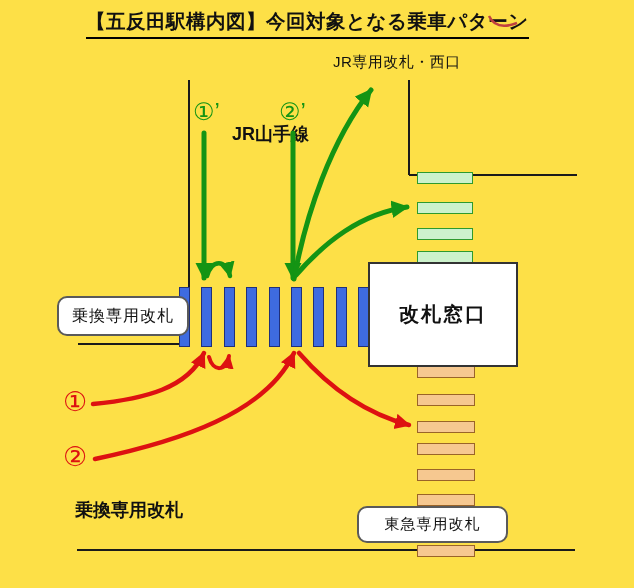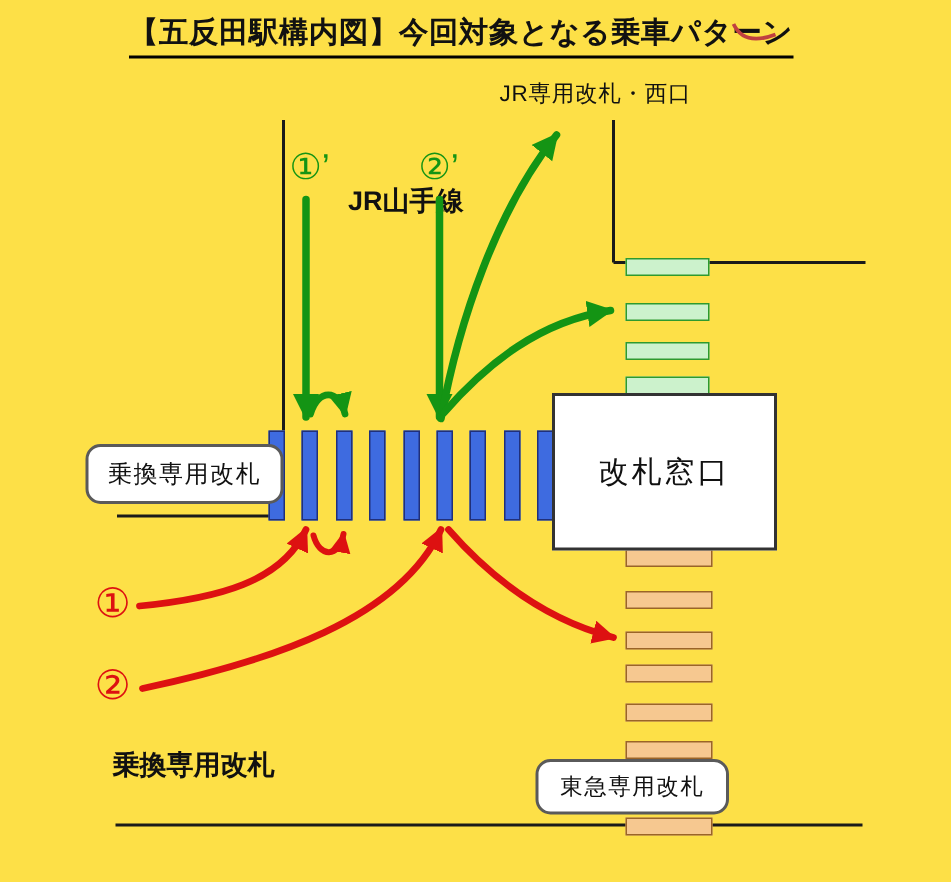--- a/index.html
+++ b/index.html
@@ -31,24 +31,24 @@
   .bar{position:absolute;box-sizing:border-box;z-index:3;}
   .bar-blue{top:287px;width:11px;height:60px;background:var(--blue);border:1px solid #20307a;}
   .bar-green{left:417px;width:56px;height:12px;background:var(--greenFill);border:1px solid var(--greenBorder);}
   .bar-orange{left:417px;width:58px;height:12px;background:var(--orangeFill);border:1px solid var(--orangeBorder);}
   
   .label-box{position:absolute;box-sizing:border-box;background:#fff;border:2px solid #5a5a5a;
     border-radius:10px;display:flex;align-items:center;justify-content:center;
     font-size:16px;letter-spacing:1px;z-index:4;white-space:nowrap;}
   #transfer-gate-box{left:57px;top:296px;width:132px;height:40px;}
   #jr-gate-box{left:460px;top:188px;width:108px;height:40px;font-size:15px;}
-  #tokyu-gate-box{left:357px;top:506px;width:129px;height:37px;font-size:15px;font-family:Liberation Serif, serif;}
+  #tokyu-gate-box{left:357px;top:506px;width:151px;height:37px;font-size:15px;font-family:Liberation Serif, serif;}
   #gate-window-box{left:368px;top:262px;width:150px;height:105px;background:#fff;
     border:2px solid #333;box-sizing:border-box;display:flex;align-items:center;justify-content:center;
-    font-size:20px;font-weight:normal;letter-spacing:2px;z-index:4;}
+    font-size:20px;font-weight:bold;letter-spacing:2px;z-index:4;}
   
   #arrows{left:0;top:0;z-index:6;pointer-events:none;}
   .ga{stroke:var(--green);fill:none;stroke-linecap:round;}
   .ra{stroke:var(--red);fill:none;stroke-linecap:round;}
   .wm-swoosh{stroke:var(--wm);fill:none;}
 </style>
 </head>
 <body>
 
 <div id="stage">

